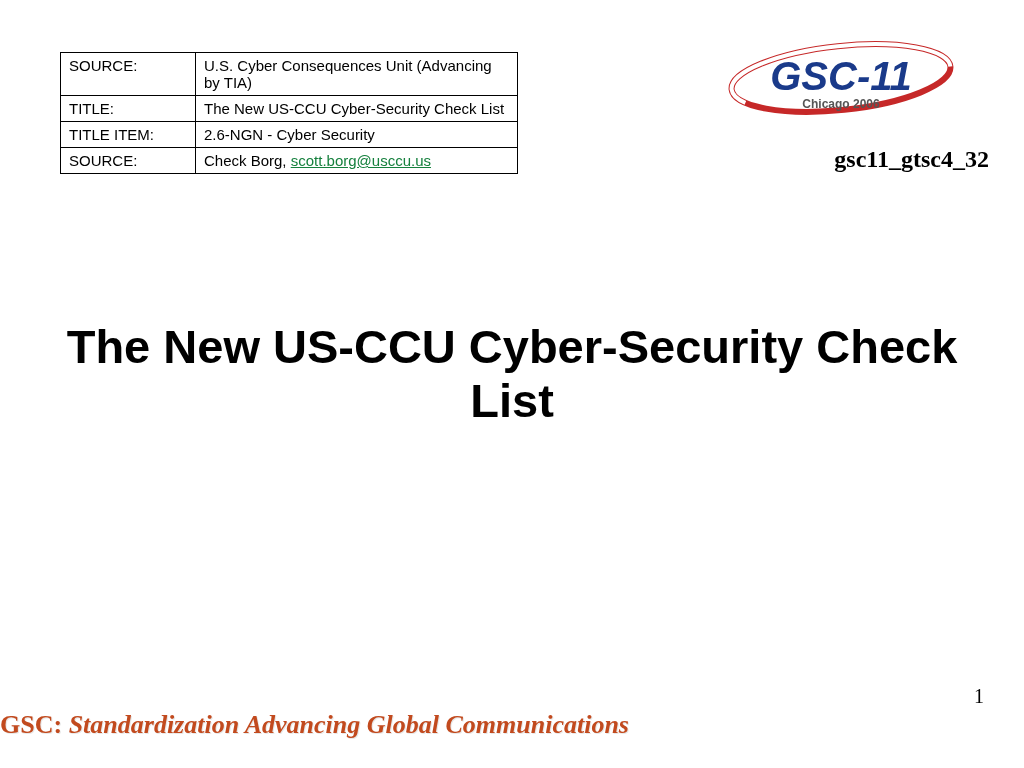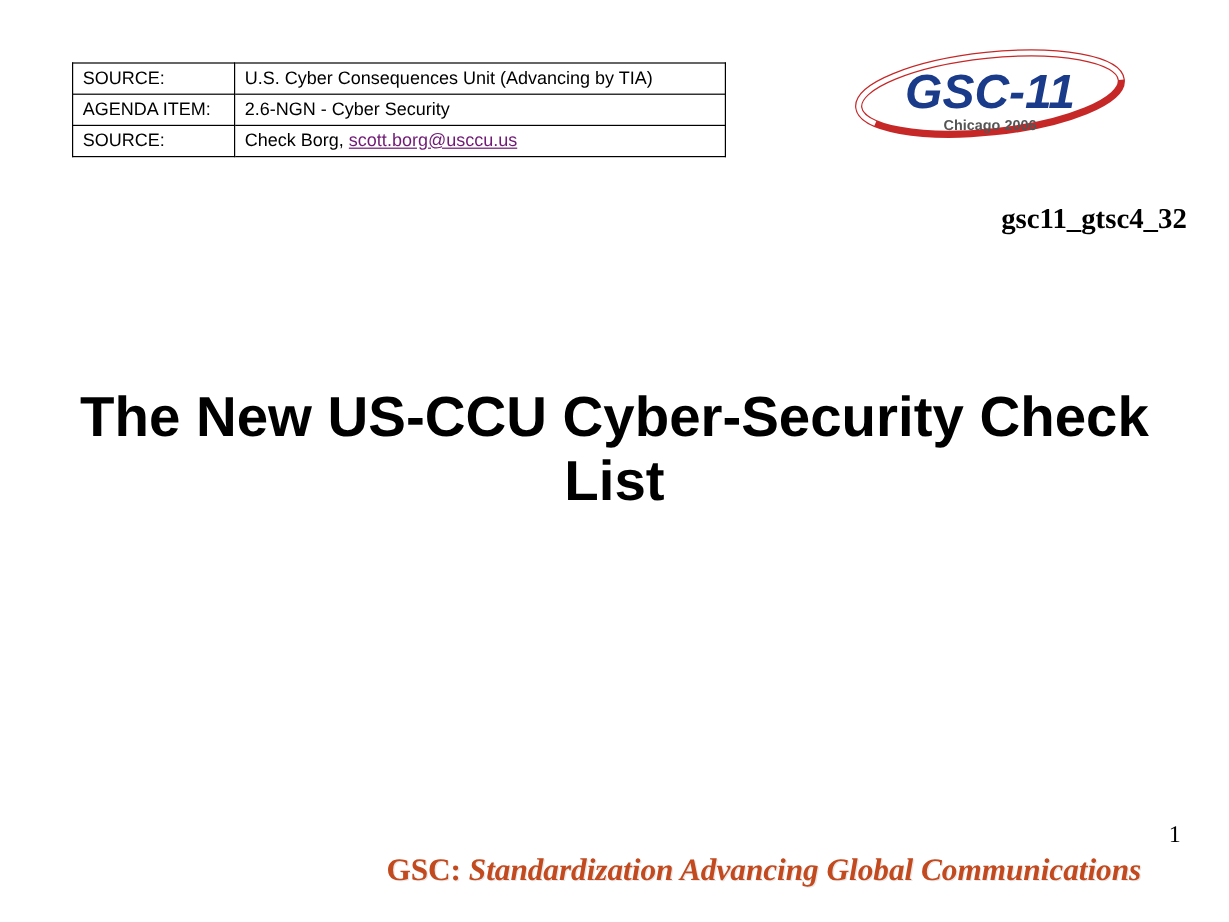--- a/index.html
+++ b/index.html
@@ -9,42 +9,42 @@
     background: #fff;
     font-family: Arial, Helvetica, sans-serif;
     position: relative;
     overflow: hidden;
   }
   .meta-table {
     position: absolute;
     top: 52px;
     left: 60px;
     border-collapse: collapse;
-    width: 545px;
+    width: 458px;
   }
   .meta-table td {
     border: 1.5px solid #000;
     padding: 4px 8px;
     font-size: 15px;
     vertical-align: top;
   }
   .meta-table td.key { width: 135px; }
-  .meta-table a { color: #701a75; text-decoration: underline; }
+  .meta-table a { color: #15803d; text-decoration: underline; }
 
   .logo-block {
     position: absolute;
     top: 40px;
-    right: 34px;
+    right: 18px;
     width: 330px;
     text-align: left;
   }
   .logo-svg { width: 260px; height: 88px; margin: 0 auto; display: block; }
   .doc-codes {
     position: absolute;
-    top: 168px;
+    top: 144px;
     right: 35px;
     text-align: left;
     font-family: "Times New Roman", Times, serif;
     font-weight: bold;
     font-size: 24px;
     line-height: 1.25;
   }
 
   .main-title {
     position: absolute;
@@ -56,21 +56,21 @@
     font-weight: bold;
     line-height: 1.15;
     padding: 0 50px;
   }
 
   .footer-tag {
     position: absolute;
     bottom: 28px;
     left: 0;
     width: 951px;
-    text-align: right;
+    text-align: left;
     font-family: "Times New Roman", Times, serif;
     font-weight: bold;
     font-style: italic;
     font-size: 26px;
     line-height: 1.15;
     color: #c24a1e;
     text-shadow: 1px 1px 0 #e8e8e8;
   }
   .footer-tag .lead { font-style: normal; }
 
@@ -85,21 +85,25 @@
 </head>
 <body>
 
 <table class="meta-table">
   <tbody>
       <tr>
     <td class="key">SOURCE:</td>
     <td>U.S. Cyber Consequences Unit (Advancing by TIA)</td>
   </tr>
   <tr>
-    <td class="key">AGENDA ITEM:</td>
+    <td class="key">TITLE:</td>
+    <td>The New US-CCU Cyber-Security Check List</td>
+  </tr>
+  <tr>
+    <td class="key">TITLE ITEM:</td>
     <td>2.6-NGN - Cyber Security</td>
   </tr>
   <tr>
     <td class="key">SOURCE:</td>
     <td>
       <span>Check Borg, </span><a href="#">scott.borg@usccu.us</a>
     </td>
   </tr>
 </tbody>
   </table>

